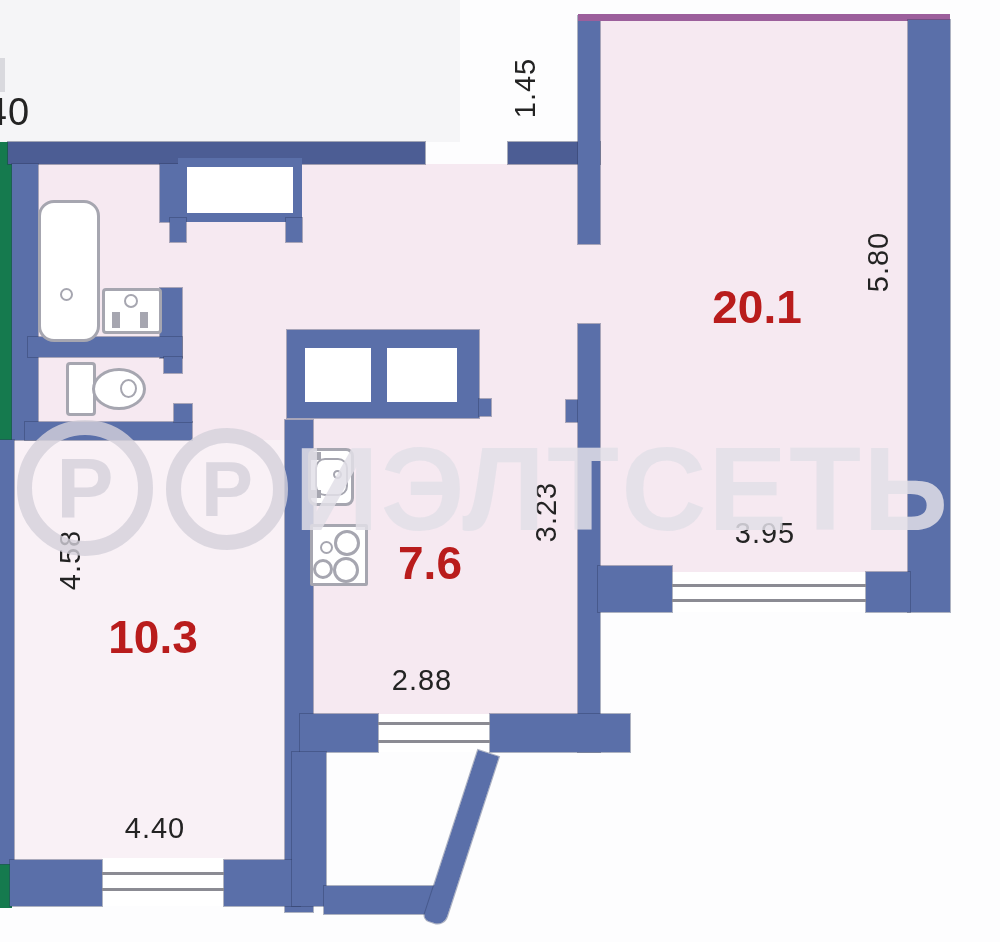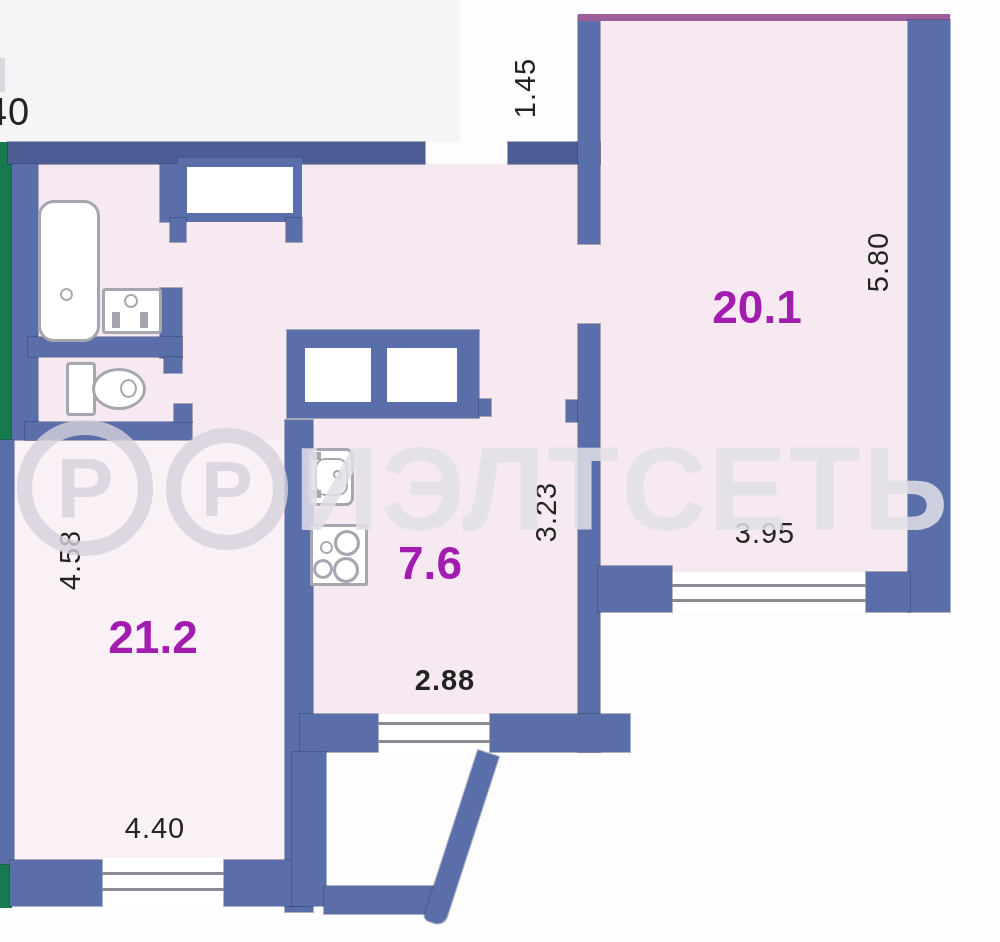--- a/index.html
+++ b/index.html
@@ -10,21 +10,21 @@
   .wall-d{background:var(--wall-dark);outline:1px solid rgba(35,45,82,.4);}
   .green{background:var(--green);}
   .purple{background:var(--purple);}
   .floor{background:var(--floor);}
   .floor-light{background:var(--floor-light);}
   .white{background:#ffffff;}
   .wline{background:var(--window-line);height:3px;}
   .dim{color:var(--text);font-size:29px;font-weight:500;letter-spacing:1px;
        display:flex;align-items:center;justify-content:center;white-space:nowrap;}
   .dim.v{transform:rotate(-90deg);}
-  .area-label{color:#a21caf;font-size:46px;font-weight:700;
+  .area-label{color:#b91c1c;font-size:46px;font-weight:700;
        display:flex;align-items:center;justify-content:center;white-space:nowrap;}
   .fixture{background:#fff;border:3px solid var(--fixture);}
   .round{border-radius:16px;}
   .circle{border-radius:50%;}
   .wm-ring{border:15px solid var(--watermark-ring);border-radius:50%;
        display:flex;align-items:center;justify-content:center;
        font-weight:700;color:var(--watermark-ring);}
   .wm-text{font-size:118px;font-weight:700;letter-spacing:2px;line-height:1;
        display:flex;align-items:center;color:var(--watermark);}
   .diag{transform-origin:top left;transform:rotate(18deg);border-radius:0 0 10px 6px;}
@@ -122,23 +122,23 @@
 
   <div class="abs dim" style="left:-18px;top:92px;width:52px;height:40px;font-size:38px;">40</div>
   <div class="abs dim v" style="left:485px;top:73px;width:80px;height:30px;">1.45</div>
 
   <div class="abs area-label" style="left:692px;top:282px;width:130px;height:50px;">20.1</div>
   <div class="abs dim v" style="left:838px;top:247px;width:80px;height:30px;">5.80</div>
   <div class="abs dim" style="left:715px;top:518px;width:100px;height:30px;">3.95</div>
 
   <div class="abs area-label" style="left:380px;top:538px;width:100px;height:50px;">7.6</div>
   <div class="abs dim v" style="left:506px;top:497px;width:80px;height:30px;">3.23</div>
-  <div class="abs dim" style="left:395px;top:665px;width:100px;height:30px;font-weight:bold;">2.88</div>
+  <div class="abs dim" style="left:372px;top:665px;width:100px;height:30px;">2.88</div>
 
-  <div class="abs area-label" style="left:93px;top:612px;width:120px;height:50px;">21.2</div>
+  <div class="abs area-label" style="left:93px;top:612px;width:120px;height:50px;">10.3</div>
   <div class="abs dim v" style="left:30px;top:545px;width:80px;height:30px;">4.58</div>
   <div class="abs dim" style="left:105px;top:813px;width:100px;height:30px;">4.40</div>
 
   <div class="abs wm-ring" style="left:17px;top:420px;width:136px;height:136px;font-size:86px;">
     <span>Р</span>
   </div>
   <div class="abs wm-ring" style="left:166px;top:428px;width:122px;height:122px;font-size:78px;">
     <span>Р</span>
   </div>
   <div class="abs wm-text" style="left:294px;top:428px;height:122px;">ИЭЛТСЕТЬ</div>

